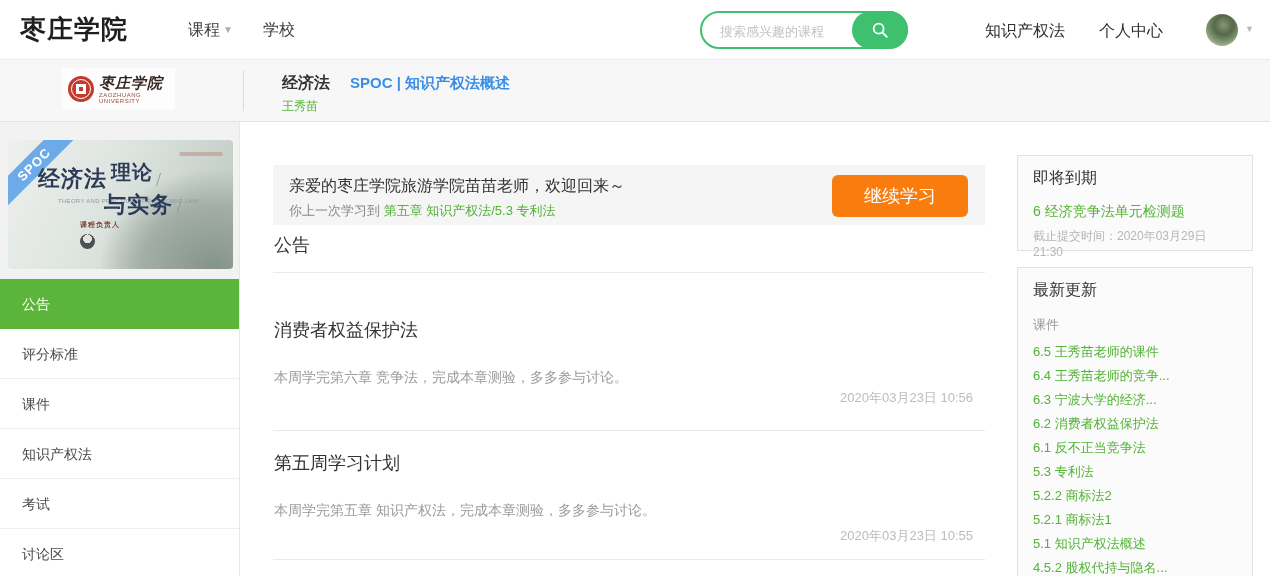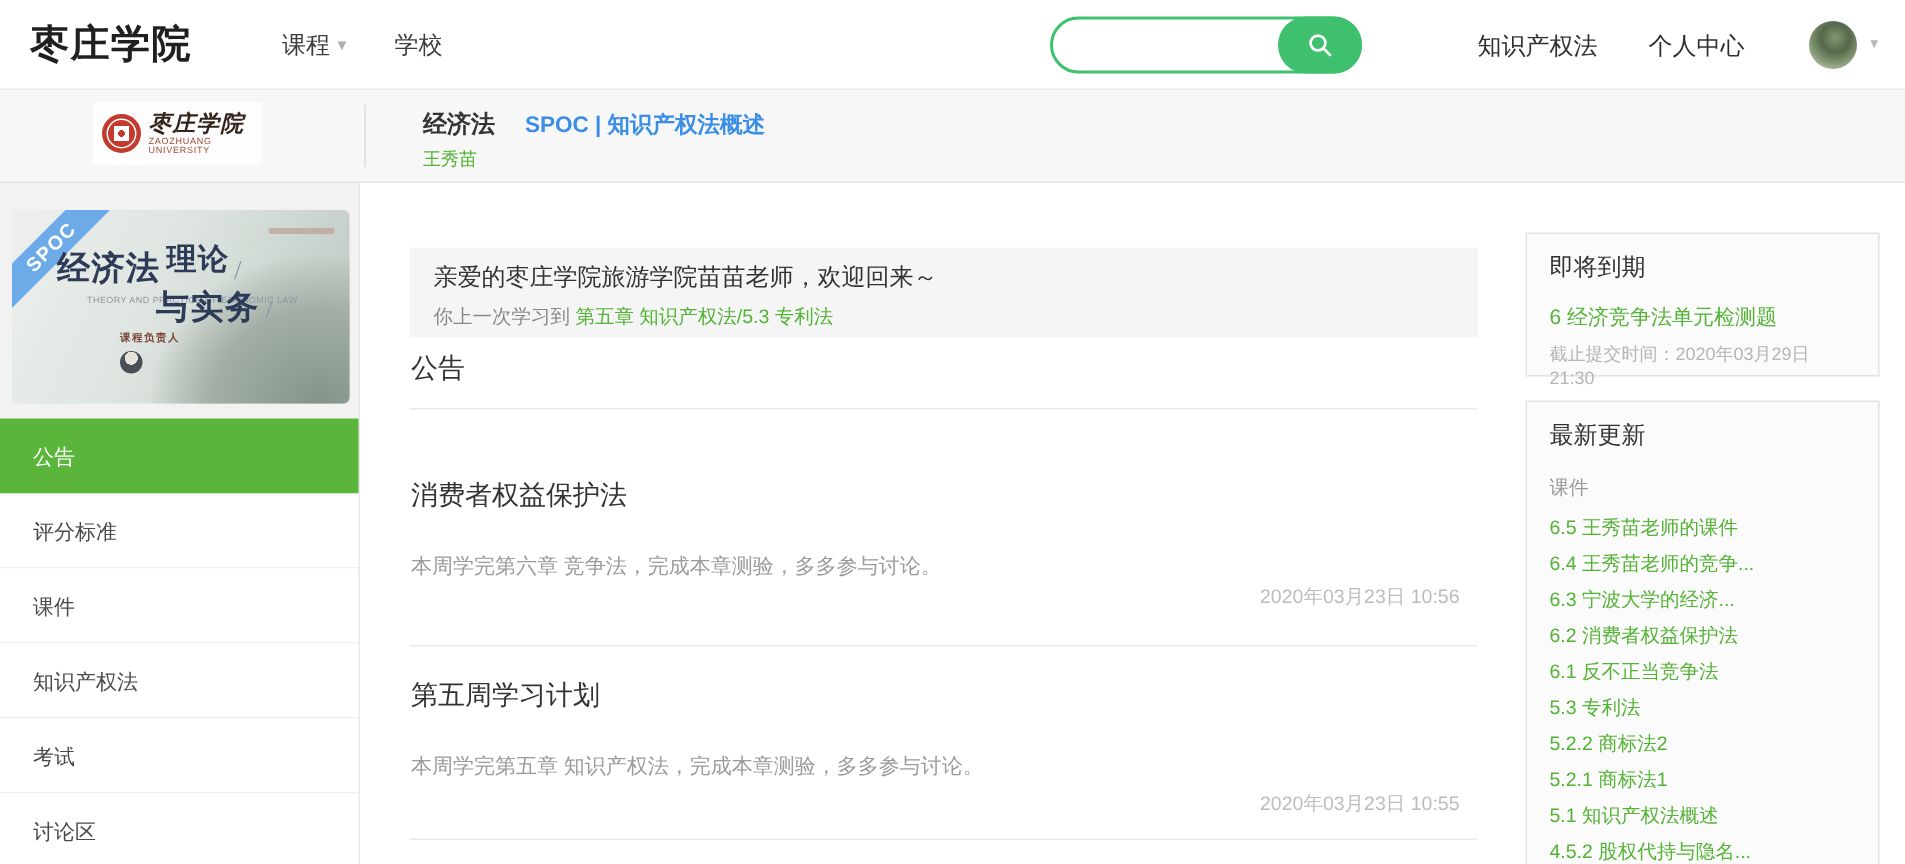--- a/index.html
+++ b/index.html
@@ -112,20 +112,21 @@
   .update-link{display:block;font-size:13px;color:#53b335;text-decoration:none;margin-top:11px;line-height:13px}
 </style>
 </head>
 <body>
 
 <header class="topnav">
   <div class="brand">枣庄学院</div>
   <div class="nav-link nav-course"><span>课程</span><span class="caret">▼</span></div>
   <div class="nav-link nav-school">学校</div>
   <div class="search">
+    <input type="text" placeholder="搜索感兴趣的课程" style="">
     <button class="search-btn">
       <svg width="18" height="18" viewBox="0 0 20 20">
         <circle cx="8.5" cy="8.5" r="5.5" fill="none" stroke="#fff" stroke-width="2"></circle>
         <line x1="12.8" y1="12.8" x2="17.5" y2="17.5" stroke="#fff" stroke-width="2" stroke-linecap="round"></line>
       </svg>
     </button>
   </div>
   <div class="header-link link-cloud">知识产权法</div>
   <div class="header-link link-personal">个人中心</div>
   <div class="avatar"></div>
@@ -183,20 +184,21 @@
     <div class="menu-item">讨论区</div>
   </nav>
 </aside>
 
 <main class="main">
   <div class="welcome">
     <div class="greeting">亲爱的枣庄学院旅游学院苗苗老师，欢迎回来～</div>
     <div class="lastline">
       <span>你上一次学习到 </span><a>第五章 知识产权法/5.3 专利法</a>
     </div>
+    <button class="continue-btn">继续学习</button>
   </div>
 
   <div class="section-title">公告</div>
   <div class="rule rule1"></div>
 
   <div class="ann-title a1t">消费者权益保护法</div>
   <div class="ann-body a1b">本周学完第六章 竞争法，完成本章测验，多多参与讨论。</div>
   <div class="ann-date a1d">2020年03月23日 10:56</div>
   <div class="rule rule2"></div>
 

